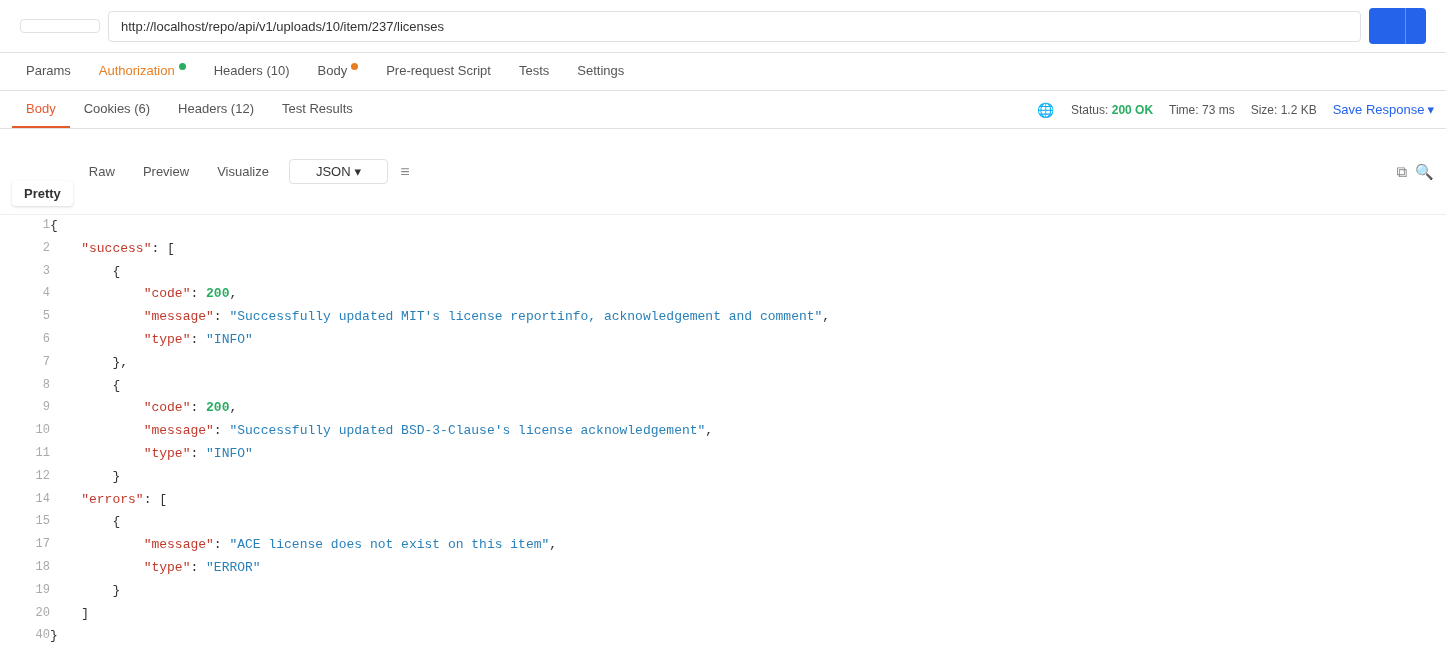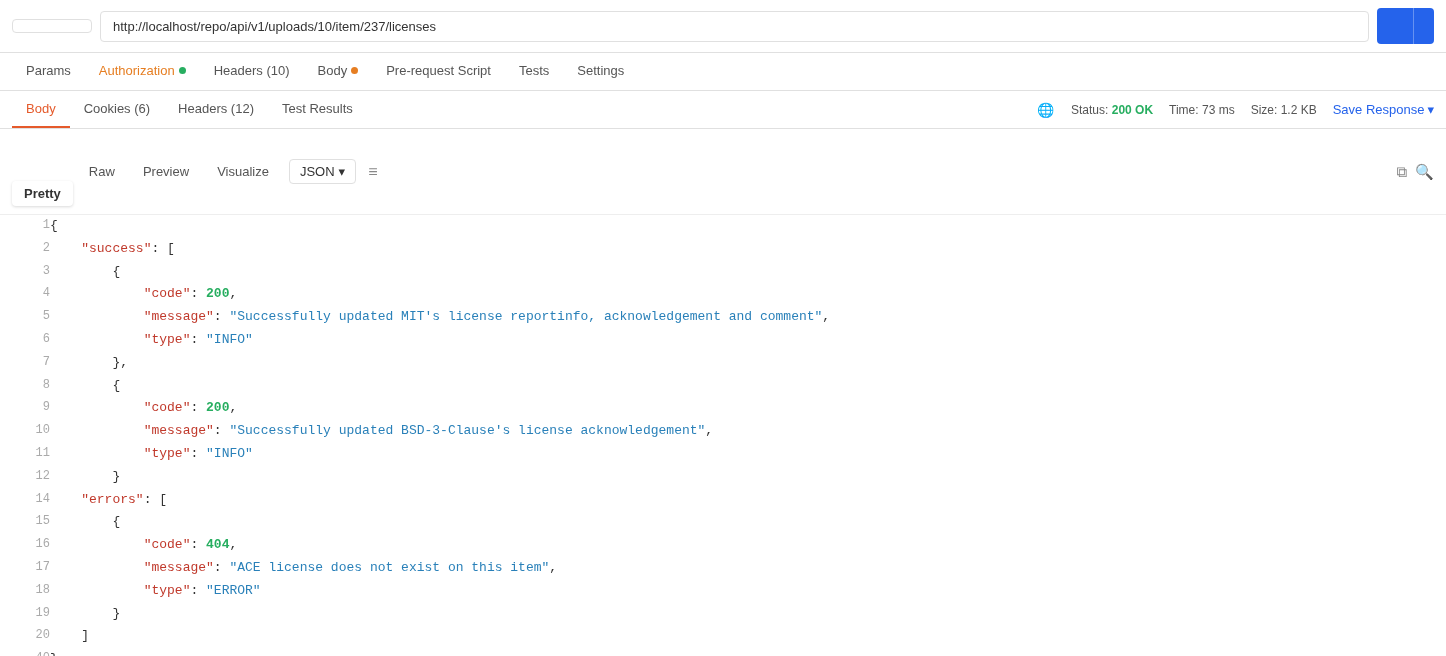--- a/index.html
+++ b/index.html
@@ -2,21 +2,21 @@
 <html><head>
   <meta charset="utf-8">
   <style>
     * { box-sizing: border-box; margin: 0; padding: 0; }
     body { font-family: -apple-system, BlinkMacSystemFont, 'Segoe UI', sans-serif; background: #fff; font-size: 13px; color: #333; height: 656px; overflow: hidden; }
 
     
     .top-bar {
       display: flex;
       align-items: center;
-      padding: 8px 12px;
+      padding: 8px 20px;
       border-bottom: 1px solid #e0e0e0;
       background: #fff;
       gap: 8px;
     }
     .method-select {
       display: flex;
       align-items: center;
       gap: 4px;
       padding: 6px 10px;
       border: 1px solid #e0e0e0;
@@ -73,21 +73,20 @@
       border-bottom: 1px solid #e0e0e0;
       gap: 0;
     }
     .req-tab {
       padding: 10px 14px;
       font-size: 13px;
       color: #555;
       cursor: pointer;
       border-bottom: 2px solid transparent;
       display: flex;
-      align-items: center;
       gap: 4px;
     }
     .req-tab .dot {
       width: 7px;
       height: 7px;
       border-radius: 50%;
       display: inline-block;
     }
     .req-tab.active-auth { color: #e67e22; }
     .req-tab.active-auth .dot { background: #27ae60; }
@@ -160,21 +159,21 @@
       background: #fff;
       color: #333;
       font-weight: 600;
       box-shadow: 0 1px 3px rgba(0,0,0,0.15);
       margin-top: 44px;
     }
     .json-select {
       display: flex;
       align-items: center;
       gap: 4px;
-      padding: 4px 10px;
+      padding: 4px 26px;
       border: 1px solid #e0e0e0;
       border-radius: 4px;
       background: #fff;
       cursor: pointer;
       font-size: 13px;
       color: #333;
       margin-left: 4px;
     }
     .fmt-icon {
       font-size: 16px;
@@ -364,24 +363,20 @@
         </tr>
         <tr>
           <td class="line-num">14</td>
           <td class="line-code">    <span class="j-key">"errors"</span>: [</td>
         </tr>
         <tr>
           <td class="line-num">15</td>
           <td class="line-code">        {</td>
         </tr>
         <tr>
-          <td class="line-num">16</td>
-          <td class="line-code">            <span class="j-key">"code"</span>: <span class="j-num">404</span>,</td>
-        </tr>
-        <tr>
           <td class="line-num">17</td>
           <td class="line-code">            <span class="j-key">"message"</span>: <span class="j-str">"ACE license does not exist on this item"</span>,</td>
         </tr>
         <tr>
           <td class="line-num">18</td>
           <td class="line-code">            <span class="j-key">"type"</span>: <span class="j-str">"ERROR"</span></td>
         </tr>
         <tr>
           <td class="line-num">19</td>
           <td class="line-code">        }</td>

